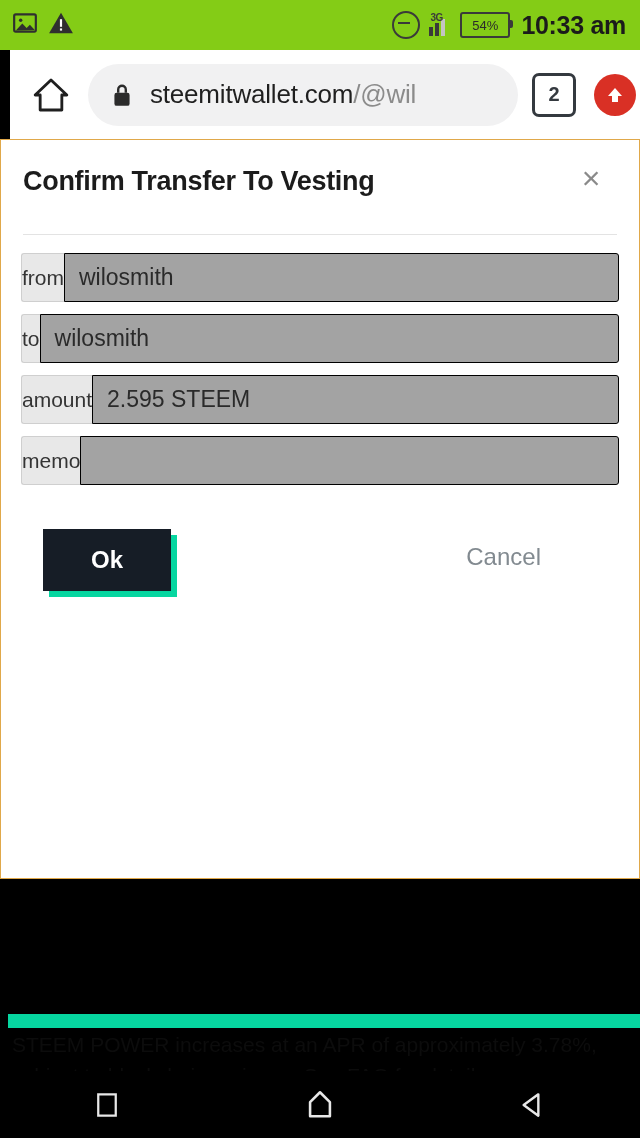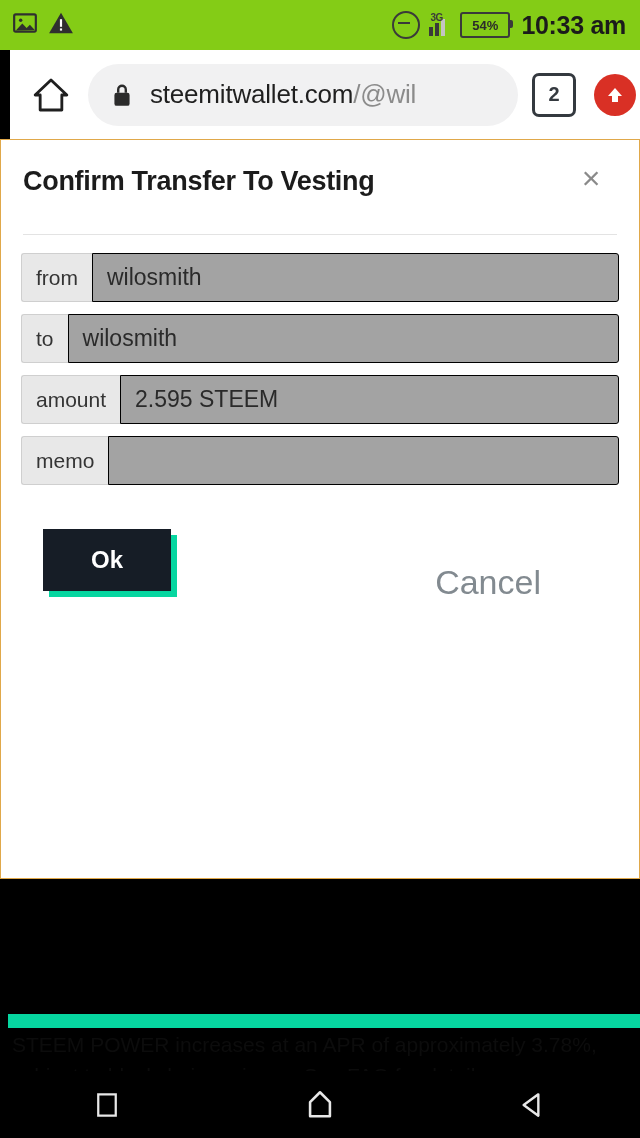--- a/index.html
+++ b/index.html
@@ -57,21 +57,21 @@
   .sb-battery:after {
     content: "";
     position: absolute;
     right: -5px; top: 6px;
     width: 3px; height: 8px;
     background: #3a3a3a;
     border-radius: 0 2px 2px 0;
   }
   .sb-battery span {
     font-size: 13px;
-    font-weight: 700;
+    font-weight: 400;
     color: #2b2b2b;
     line-height: 1;
   }
   .sb-signal {
     display: flex;
     align-items: flex-end;
     gap: 2px;
     height: 22px;
     position: relative;
     padding-top: 9px;
@@ -237,21 +237,21 @@
     margin-bottom: 12px;
     height: 49px;
   }
   .addon {
     background: #e8e8e8;
     border: 1px solid #cfcfcf;
     border-right: none;
     border-radius: 3px 0 0 3px;
     display: flex;
     align-items: center;
-    padding: 0 14px;
+    padding: 0 0;
     font-size: 21px;
     color: #343434;
     flex: none;
     box-sizing: border-box;
   }
   .field-val {
     flex: 1;
     background: #a3a3a3;
     border: 1px solid #000000;
     border-radius: 0 3px 3px 0;
@@ -287,23 +287,22 @@
     color: #ffffff;
     font-size: 24px;
     font-weight: 700;
     display: flex;
     align-items: center;
     justify-content: center;
   }
   .cancel-button {
     position: absolute;
     top: 14px; right: 56px;
-    font-size: 34px;
+    font-size: 24px;
     color: #828a90;
-    margin-top: 20px;
   }
 
   
   .nav-bar {
     position: absolute;
     bottom: 0; left: 0;
     width: 640px; height: 67px;
     background: #000000;
     display: flex;
     align-items: center;

